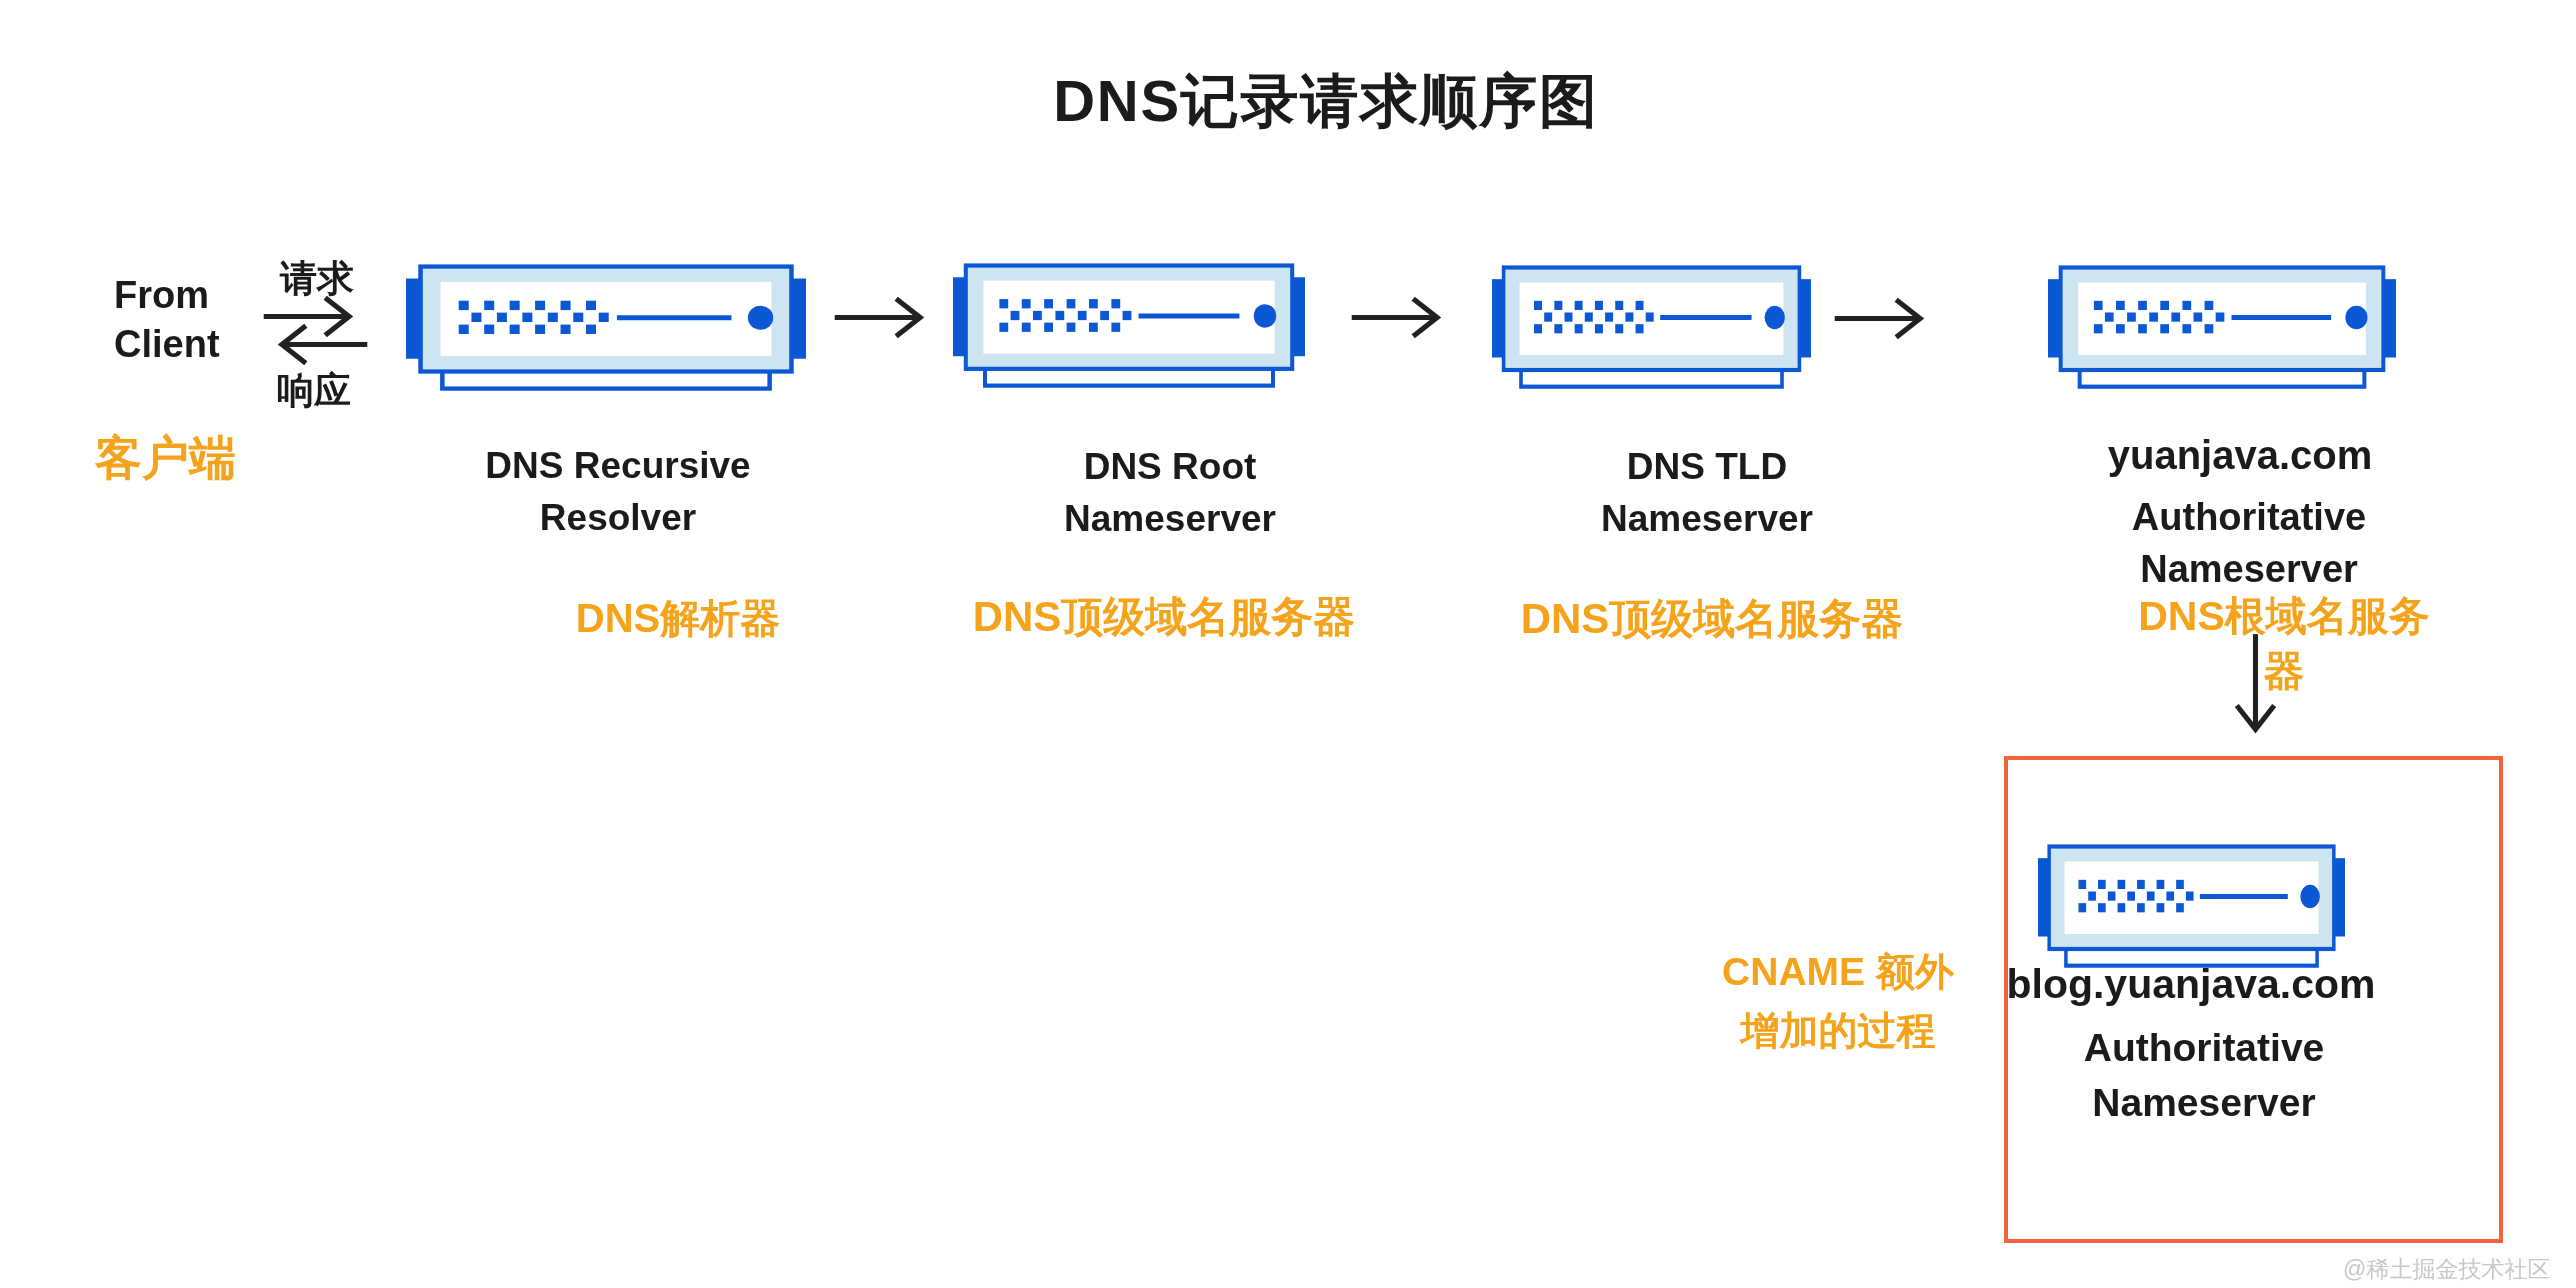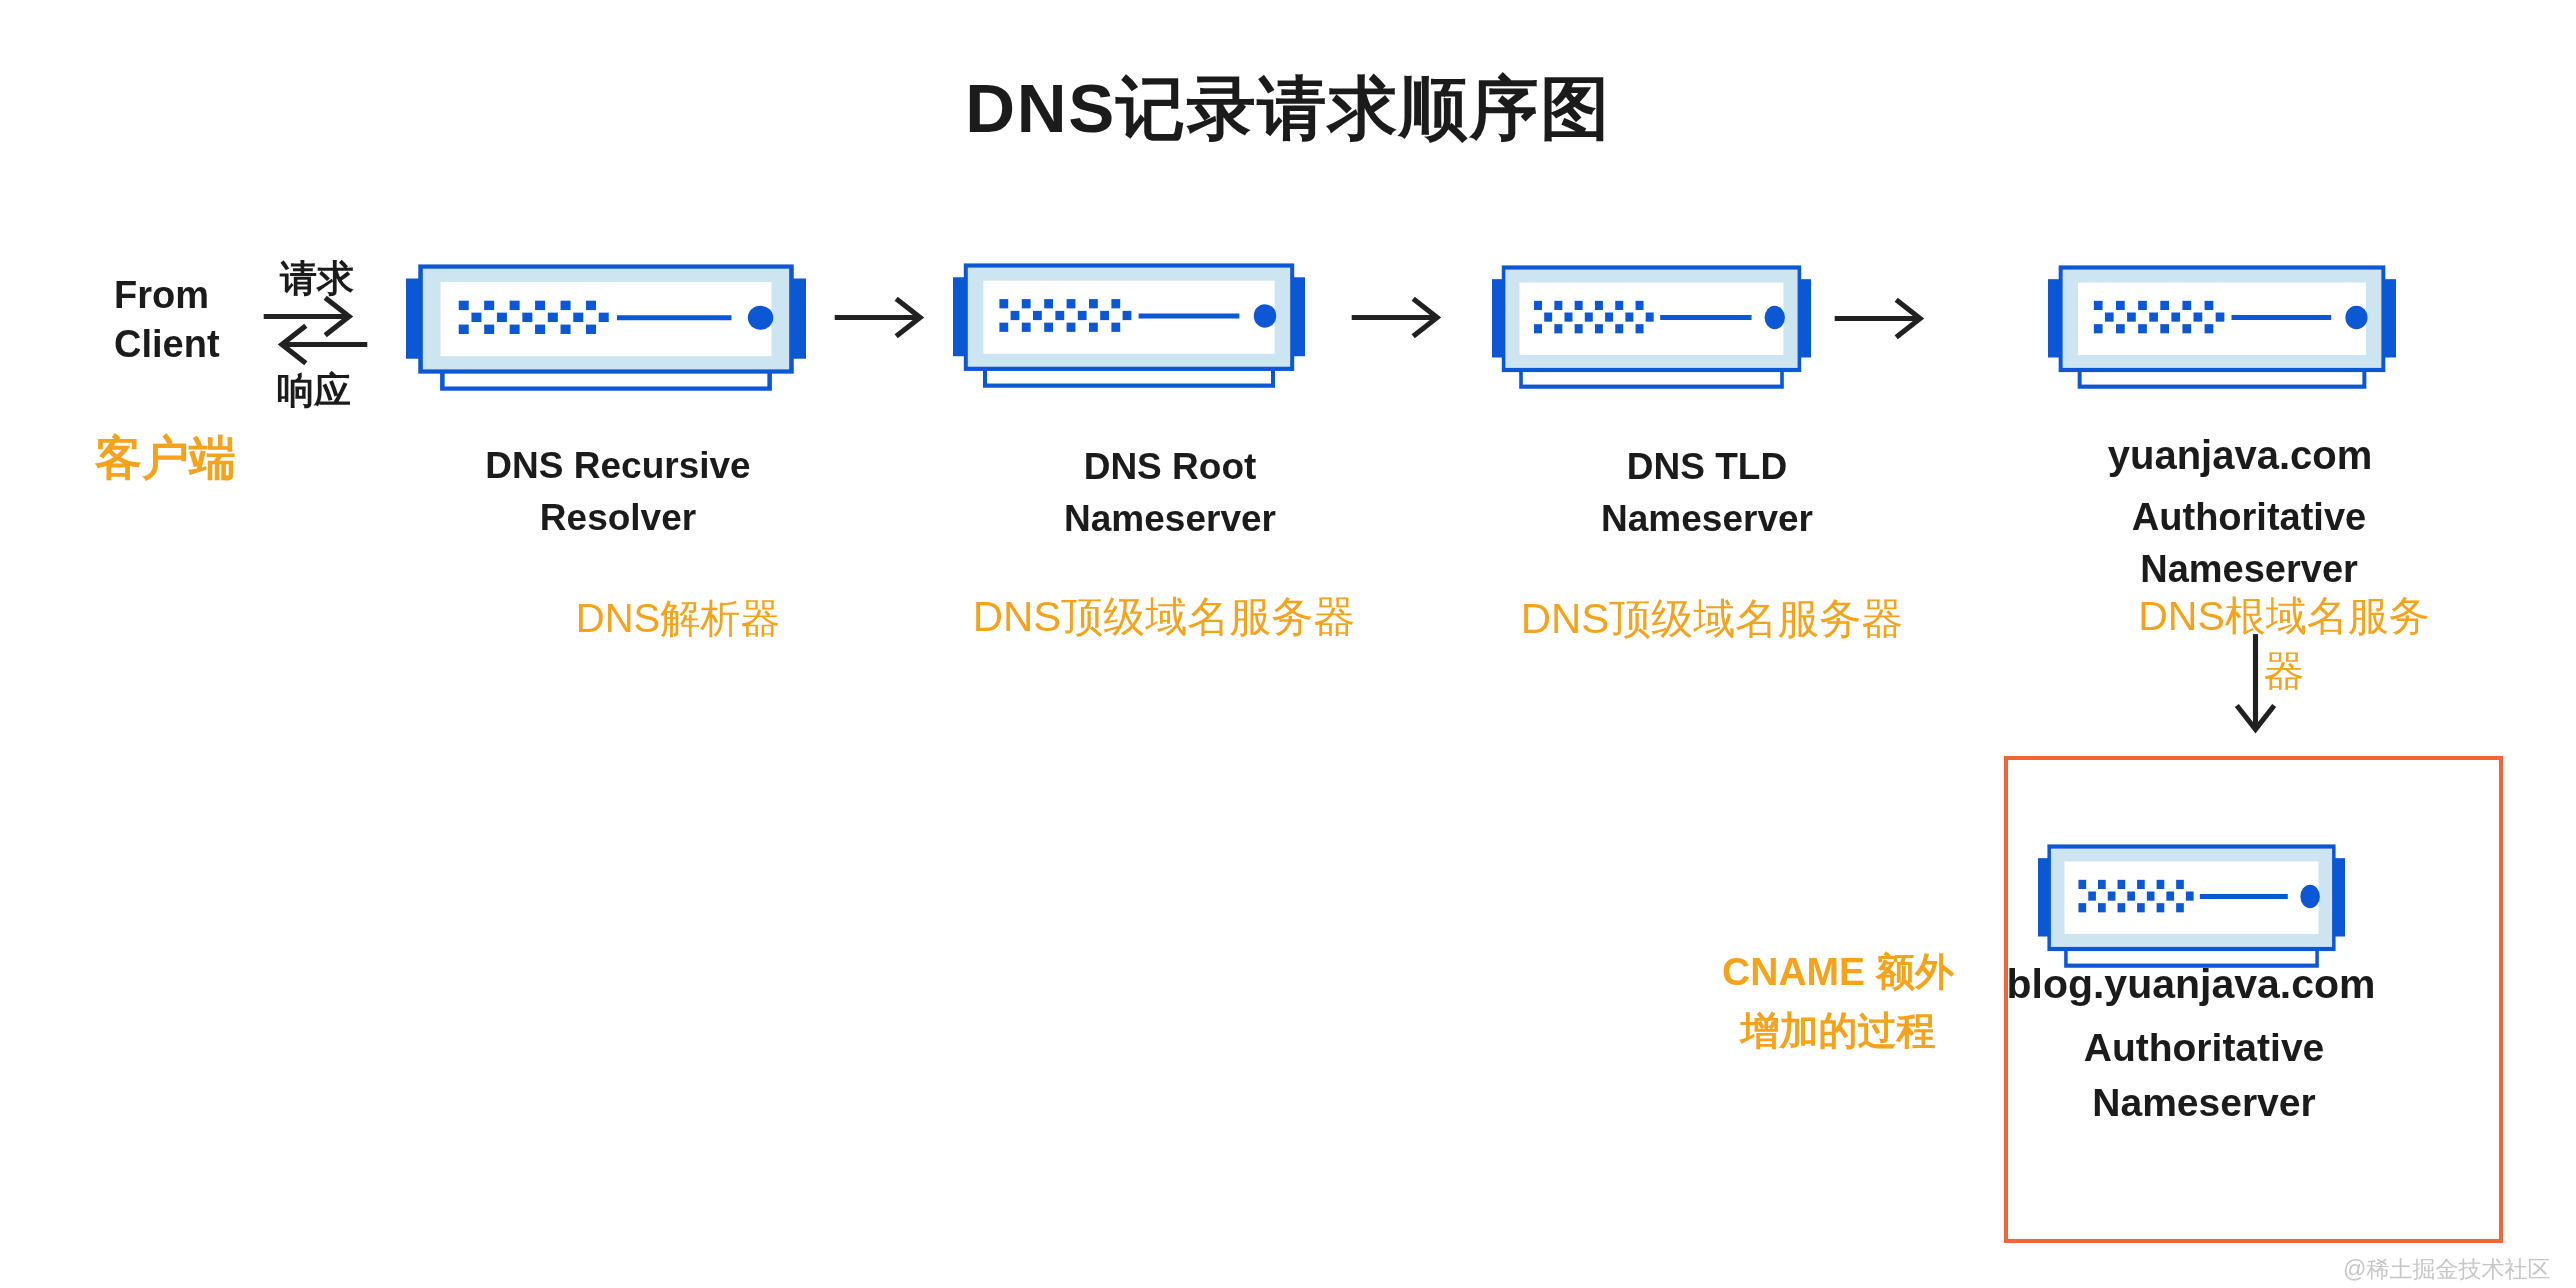--- a/index.html
+++ b/index.html
@@ -17,25 +17,25 @@
     position:relative;
     background:#ffffff;
     font-family:"Liberation Sans","DejaVu Sans",sans-serif;
     color:var(--ink);
     overflow:hidden;
   }
   .abs{position:absolute;}
   .ctr{transform:translateX(-50%);text-align:center;}
   .pre{white-space:pre-line;}
   .title{
-    font-size:69px;font-weight:900;letter-spacing:1.7px;color:var(--ink);
+    font-size:58px;font-weight:900;letter-spacing:1.7px;color:var(--ink);margin-left:38px;
   }
   .en-label{font-size:37px;font-weight:700;line-height:1.40;color:var(--ink);}
   .domain-label{font-size:40px;font-weight:700;color:var(--ink);}
-  .cn-label{font-size:42px;font-weight:400;color:var(--gold);}
+  .cn-label{font-size:42px;font-weight:700;color:var(--gold);}
   .flow-label{font-size:37px;font-weight:700;color:var(--ink);}
   .from-client{font-size:38px;font-weight:700;line-height:1.28;color:var(--ink);}
   .client-cn{font-size:47px;font-weight:700;color:var(--gold);}
   .cname-note{font-size:39px;font-weight:700;line-height:1.52;color:var(--gold);}
   .server-icon svg{display:block;}
   .highlight-box{
     border:4.3px solid var(--boxorange);
     background:transparent;
   }
   .watermark{font-size:23px;font-weight:400;color:var(--watermark);}

